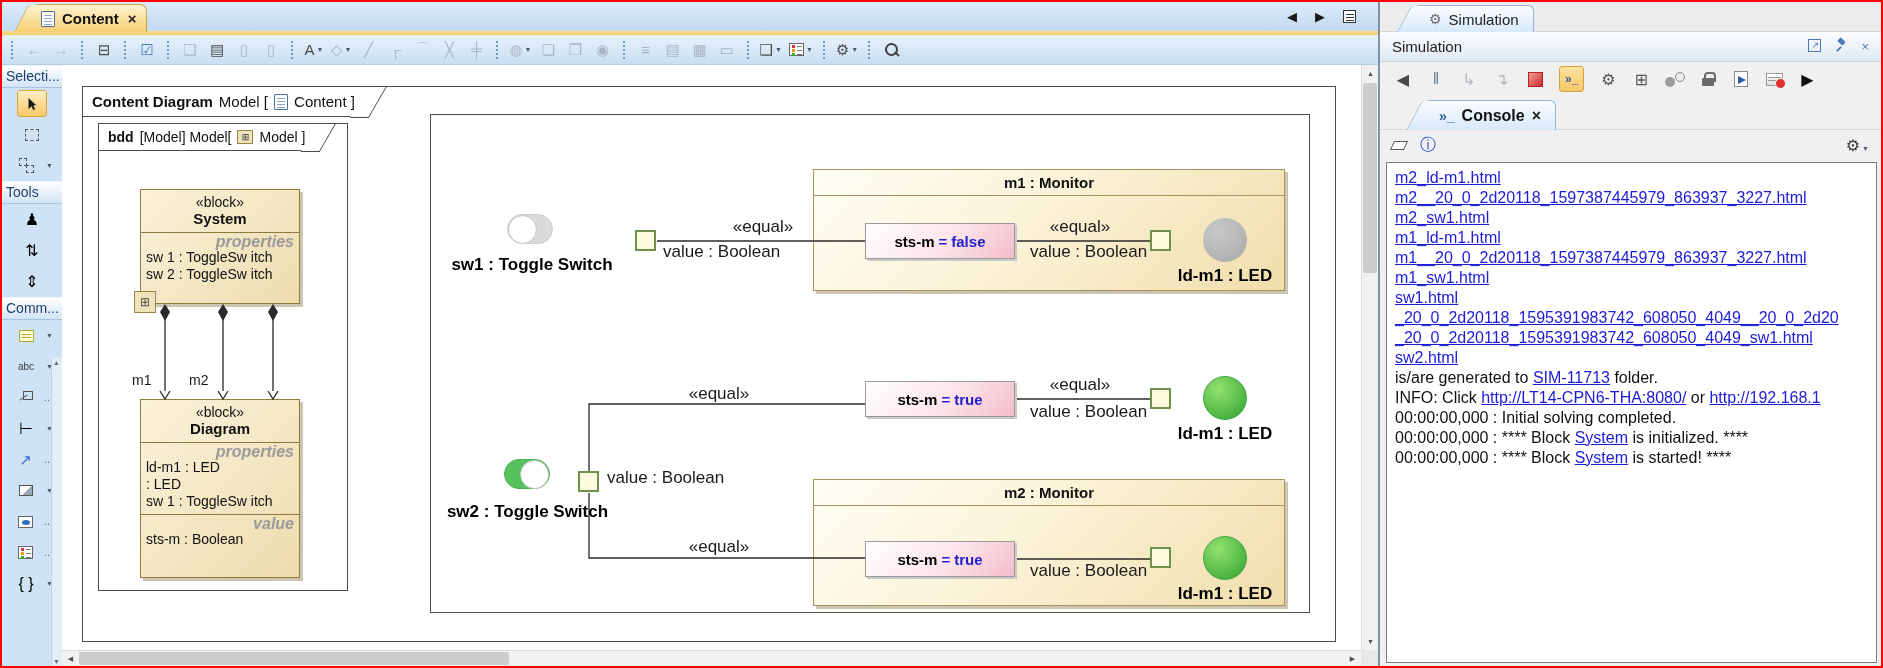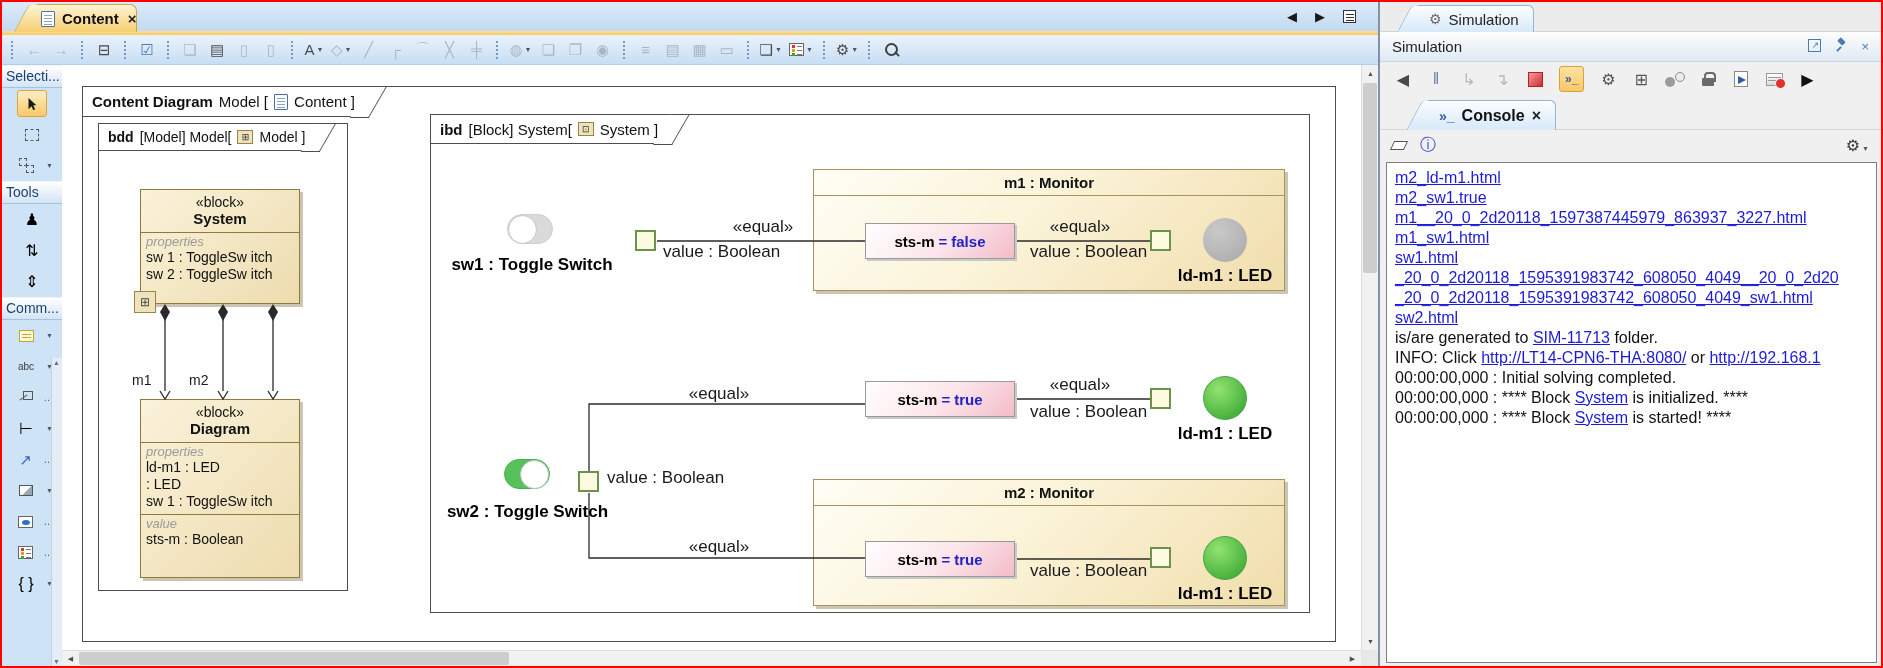--- a/index.html
+++ b/index.html
@@ -5,21 +5,21 @@
   * { box-sizing: border-box; margin: 0; padding: 0; }
   body { font-family: "Liberation Sans", sans-serif; background:#888; }
   #app { position:relative; width:1883px; height:668px; border:2px solid #ff0000;
          background:#cfe3f7; overflow:hidden; }
 
   
   .tabbar-main{position:absolute;left:0;top:0;width:1376px;height:30px;
     background:linear-gradient(#dcebfa,#c2d9f0);}
   .tabstrip{position:absolute;left:0;top:29px;width:1376px;height:4px;
     background:linear-gradient(#fbe09a,#f5c95f);}
-  .dtab{position:absolute;left:30px;top:2px;height:28px;padding:0 0 0 8px;
+  .dtab{position:absolute;left:30px;top:2px;height:28px;padding:0 10px 0 8px;
     background:linear-gradient(#fdf4d4,#f7cf72);border:1px solid #c9a646;border-bottom:none;
     border-radius:7px 7px 0 0;display:flex;align-items:center;gap:7px;
     font-weight:bold;font-size:15px;color:#111;z-index:2;}
   .dtab::before{content:"";position:absolute;left:-12px;top:0;width:20px;height:100%;
     background:linear-gradient(#fdf4d4,#f7cf72);border-left:1px solid #c9a646;
     transform:skewX(-28deg);border-radius:4px 0 0 0;z-index:-1;}
   .tab-close{font-weight:bold;font-size:15px;color:#222;margin-left:2px;}
   .tabnav{position:absolute;right:22px;top:7px;display:flex;gap:18px;align-items:center;
     font-size:13px;color:#1a1a1a;}
 
@@ -64,21 +64,21 @@
   svg.wires{position:absolute;left:0;top:0;z-index:2;}
 
   
   .bblock{position:absolute;border:1px solid #8f7a3e;
     background:linear-gradient(135deg,#faf2da 0%,#eddcae 100%);
     box-shadow:3px 3px 0 #ccc5b2;font-size:14px;z-index:1;color:#111;}
   .bhead{text-align:center;padding:4px 0 5px;border-bottom:1px solid #8f7a3e;}
   .bname{font-weight:bold;font-size:15px;}
   .bcomp{padding:1px 5px 4px;border-bottom:1px solid #8f7a3e;}
   .bcomp.last{border-bottom:none;}
-  .clabel{text-align:left;font-style:italic;font-size:13px;color:#9a9a9a;line-height:15px;}
+  .clabel{text-align:right;font-style:italic;font-size:16px;color:#9a9a9a;line-height:15px;font-weight:bold;}
   .citem{line-height:17px;white-space:nowrap;}
   .sys-badge{position:absolute;width:22px;height:22px;background:#efe3bb;border:1px solid #99834a;
     display:flex;align-items:center;justify-content:center;font-size:12px;color:#4a4a4a;z-index:3;}
   .edge-lbl{position:absolute;font-size:14px;color:#1a1a1a;z-index:2;}
 
   
   .mblock{position:absolute;border:1px solid #a8935c;
     background:linear-gradient(135deg,#fffef6 0%,#fbf3d8 45%,#f0ddab 100%);
     box-shadow:3px 3px 0 #ccc5b2;z-index:1;}
   .mtitle{height:26px;border-bottom:1px solid #a8935c;font-weight:bold;font-size:15px;
@@ -521,26 +521,20 @@
         <div class="citem"> : LED</div>
         <div class="citem">sw 1 : ToggleSw itch</div>
       </div>
       <div class="bcomp last">
         <div class="clabel">value</div>
         <div class="citem">sts-m : Boolean</div>
       </div>
     </div>
 
     <div class="dframe" style="left:368px;top:49px;width:880px;height:499px;"></div>
-    <div class="fhdr" style="left:368px;top:49px;height:30px;">
-      <span class="fbold">ibd</span>
-      <span>[Block] System[</span>
-      <span class="sh sh-bddicon">⊡</span>
-      <span>System ]</span>
-    </div>
 
     <div class="toggle off" id="sw1-toggle" style="left:445px;top:149px;">
         <span class="knob"></span>
       </div>
     <div class="lbl c blb" style="left:385px;top:190px;width:170px;">sw1 : Toggle Switch</div>
     <div class="toggle on" id="sw2-toggle" style="left:442px;top:394px;">
         <span class="knob"></span>
       </div>
     <div class="lbl c blb" style="left:378px;top:437px;width:175px;">sw2 : Toggle Switch</div>
 
@@ -669,21 +663,23 @@
       </div>
     </div>
     <div class="console-toolbar" id="console-toolbar">
         <span><span class="sh sh-eraser"></span></span>
         <span style="color: rgb(42, 70, 200);"><span style="color: rgb(42, 70, 200);">ⓘ</span></span>
         <span class="sp"></span>
         <span style="color: rgb(58, 58, 58);"><span style="color: rgb(58, 58, 58);">⚙</span><span class="dd">▼</span></span>
       </div>
     <div class="console-box" id="console-box">
         <div class="console-line"><a class="clink">m2_ld-m1.html</a></div>
-        <div class="console-line"><a class="clink">m2_sw1.true</a></div>
+        <div class="console-line"><a class="clink">m2__20_0_2d20118_1597387445979_863937_3227.html</a></div>
+        <div class="console-line"><a class="clink">m2_sw1.html</a></div>
+        <div class="console-line"><a class="clink">m1_ld-m1.html</a></div>
         <div class="console-line"><a class="clink">m1__20_0_2d20118_1597387445979_863937_3227.html</a></div>
         <div class="console-line"><a class="clink">m1_sw1.html</a></div>
         <div class="console-line"><a class="clink">sw1.html</a></div>
         <div class="console-line"><a class="clink">_20_0_2d20118_1595391983742_608050_4049__20_0_2d20</a></div>
         <div class="console-line"><a class="clink">_20_0_2d20118_1595391983742_608050_4049_sw1.html</a></div>
         <div class="console-line"><a class="clink">sw2.html</a></div>
         <div class="console-line"><span>is/are generated to </span><a class="clink">SIM-11713</a><span> folder.</span></div>
         <div class="console-line"><span>INFO: Click </span><a class="clink">http://LT14-CPN6-THA:8080/</a><span> or </span><a class="clink">http://192.168.1</a></div>
         <div class="console-line"><span>00:00:00,000 : Initial solving completed.</span></div>
         <div class="console-line"><span>00:00:00,000 : **** Block </span><a class="clink">System</a><span> is initialized. ****</span></div>

